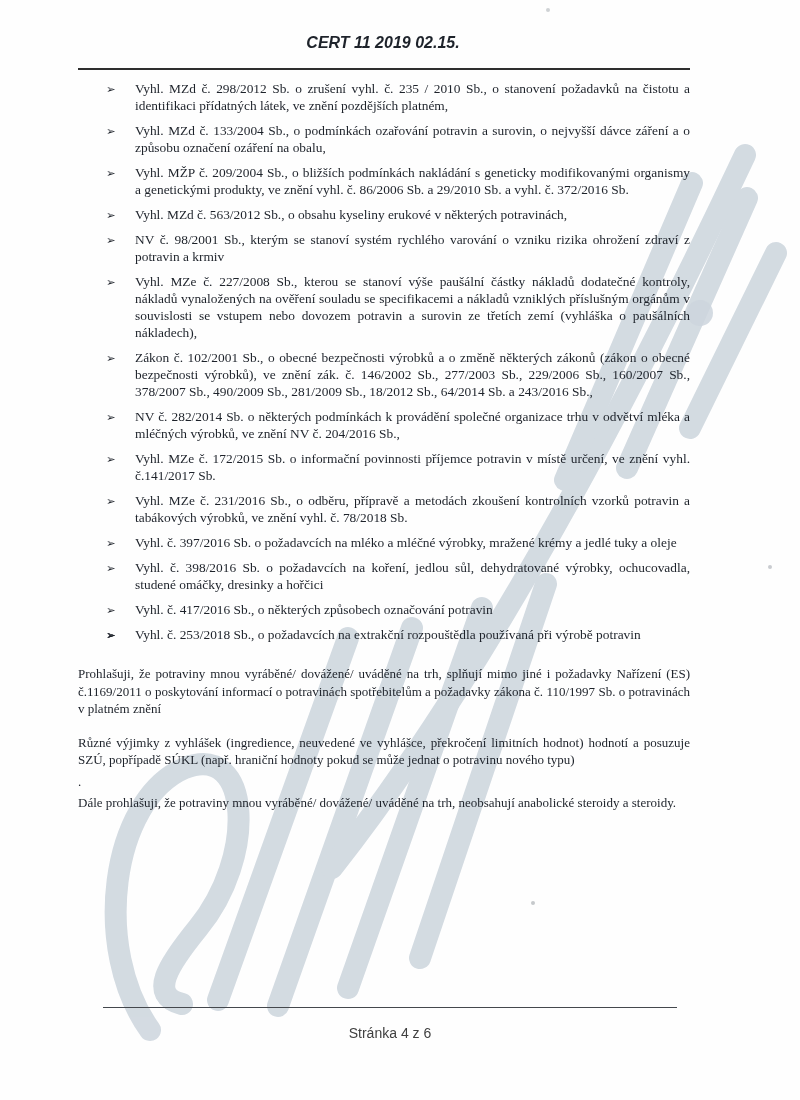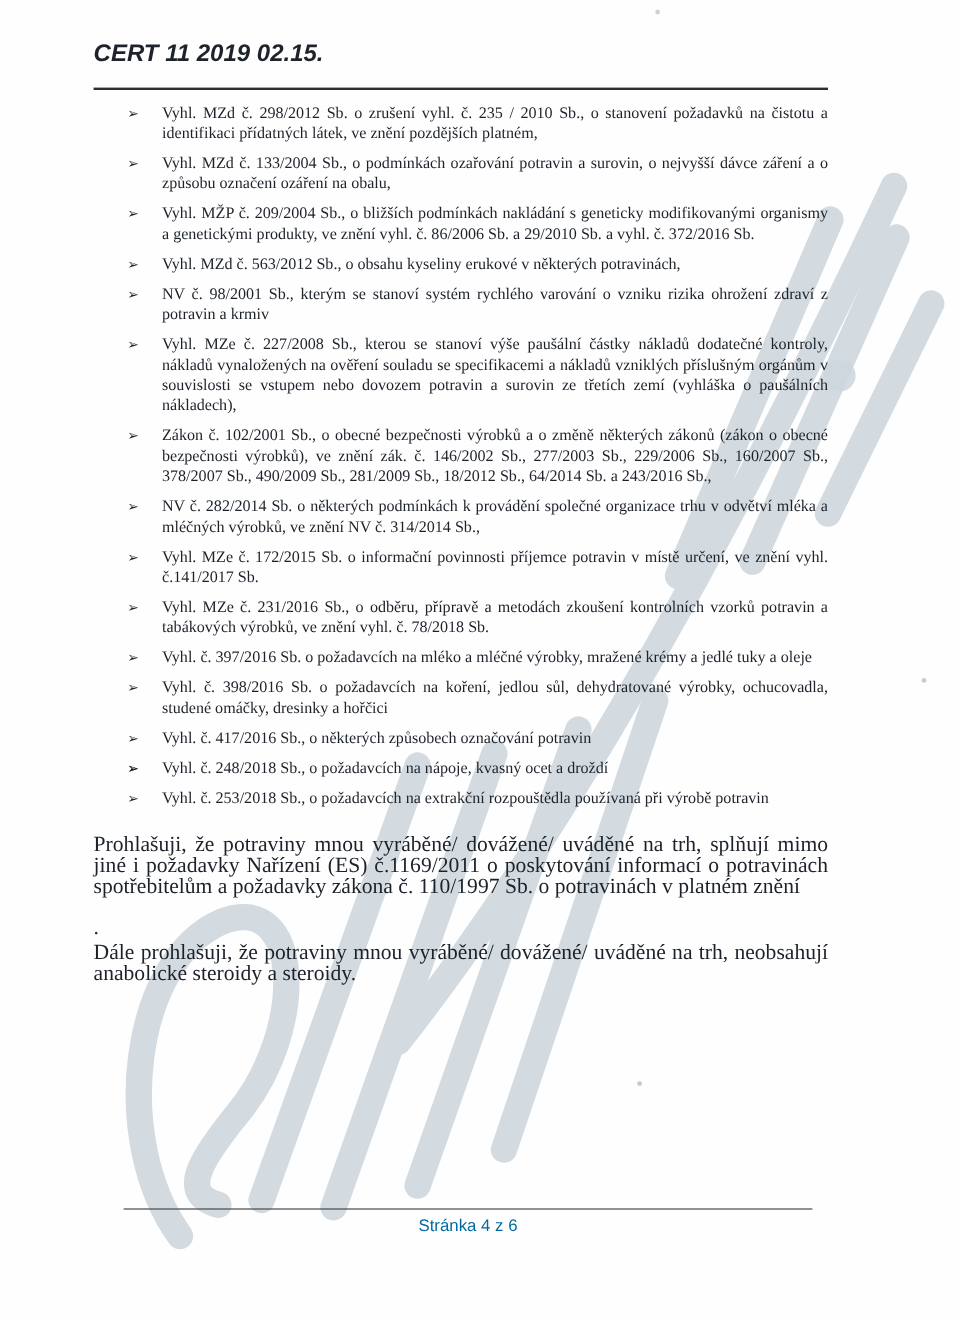--- a/index.html
+++ b/index.html
@@ -5,46 +5,46 @@
   html,body { margin:0; padding:0; background:#ffffff; }
   .page {
     position:relative; width:800px; height:1100px;
     background:#fefefe; overflow:hidden;
     font-family:"Liberation Serif", serif; color:#1d222a;
   }
   .watermark { position:absolute; left:0; top:0; z-index:0; pointer-events:none; }
   .content { position:absolute; left:78px; top:24px; width:612px; z-index:1; }
 
   .doc-header {
-    text-align:left; margin-top:10px; padding-right:2px;
+    text-align:center; margin-top:10px; padding-right:2px;
     font-family:"Liberation Sans", sans-serif;
-    font-style:italic; font-weight:bold; font-size:20px; color:#1e232b;
+    font-style:italic; font-weight:bold; font-size:16px; color:#1e232b;
   }
   .top-rule { border:none; border-top:2px solid #2e2e2e; margin:16px 0 10px 0; }
 
   .reg-list { list-style:none; margin:0; padding:0; font-size:13.4px; line-height:17px; }
   .reg-list li { position:relative; padding-left:57px; margin-bottom:8px; text-align:justify; }
   .reg-list .bullet {
     position:absolute; left:28px; top:0.5px;
     font-family:"DejaVu Sans", sans-serif; font-size:11.5px;
   }
 
   .b { font-weight:normal; }
   .r { font-weight:normal; }
 
-  .paras { margin-top:22px; font-size:18px; line-height:17.5px; }
+  .paras { margin-top:22px; font-size:13px; line-height:17.5px; }
   .paras p { margin:0 0 16px 0; text-align:justify; }
   .paras p.p-exceptions { margin-bottom:4px; }
   .paras p.p-stray-period { margin-bottom:4px; }
 
   .page-footer { position:absolute; left:103px; top:1007px; width:574px; z-index:1; }
   .footer-rule { border:none; border-top:1.5px solid #44484d; margin:0; }
   .footer-text {
-    text-align:center; margin-top:5px;
-    font-family:"Liberation Sans", sans-serif; font-size:14px; color:#0369a1;
+    text-align:center; margin-top:17px;
+    font-family:"Liberation Sans", sans-serif; font-size:14px; color:#404040;
   }
 </style>
 </head>
 <body>
 
 <div class="page">
 
   <svg class="watermark" width="800" height="1100" viewBox="0 0 800 1100">
     <g fill="none" stroke="#ccd5dd" stroke-width="22" stroke-linecap="round" opacity="0.85">
       <path d="M 150 1030 C 92 950, 110 800, 185 768 C 252 742, 256 858, 198 928 C 168 965, 148 995, 182 1004"></path>
@@ -70,33 +70,34 @@
     <hr class="top-rule">
 
     <ul class="reg-list">
         <li><span class="bullet">➢</span><span class="b">Vyhl. MZd č. 298/2012 Sb. o zrušení vyhl. č. 235 / 2010 Sb., o stanovení požadavků na čistotu a identifikaci přídatných látek,</span><span class="r"> ve znění pozdějších platném,</span></li>
         <li><span class="bullet">➢</span><span class="b">Vyhl. MZd č. 133/2004 Sb., o podmínkách ozařování potravin a surovin, o nejvyšší dávce záření a o způsobu označení ozáření na obalu,</span></li>
         <li><span class="bullet">➢</span><span class="b">Vyhl. MŽP č. 209/2004 Sb., o bližších podmínkách nakládání s geneticky modifikovanými organismy a genetickými produkty,</span><span class="r"> ve znění vyhl. č. 86/2006 Sb. a 29/2010 Sb. </span><span class="b">a vyhl. č. 372/2016 Sb.</span></li>
         <li><span class="bullet">➢</span><span class="b">Vyhl. MZd č. 563/2012 Sb., o obsahu kyseliny erukové v některých potravinách,</span></li>
         <li><span class="bullet">➢</span><span class="b">NV č. 98/2001 Sb., kterým se stanoví systém rychlého varování</span><span class="r"> o vzniku rizika ohrožení zdraví z potravin a krmiv</span></li>
         <li><span class="bullet">➢</span><span class="b">Vyhl. MZe č. 227/2008 Sb., kterou se stanoví výše paušální částky nákladů</span><span class="r"> dodatečné kontroly, nákladů vynaložených na ověření souladu se specifikacemi a nákladů vzniklých příslušným orgánům v souvislosti se vstupem nebo dovozem potravin a surovin ze třetích zemí (</span><span class="b">vyhláška o paušálních nákladech</span><span class="r">),</span></li>
         <li><span class="bullet">➢</span><span class="b">Zákon č. 102/2001 Sb., o obecné bezpečnosti výrobků a o změně některých zákonů (zákon o obecné bezpečnosti výrobků),</span><span class="r"> ve znění zák. č. 146/2002 Sb., 277/2003 Sb., 229/2006 Sb., 160/2007 Sb., 378/2007 Sb., 490/2009 Sb., 281/2009 Sb., 18/2012 Sb., 64/2014 Sb. a 243/2016 Sb.,</span></li>
-        <li><span class="bullet">➢</span><span class="b">NV č. 282/2014 Sb. o některých podmínkách k provádění společné organizace trhu v odvětví mléka a mléčných výrobků,</span><span class="r"> ve znění NV č. 314/2014 Sb.,</span></li>
+        <li><span class="bullet">➢</span><span class="b">NV č. 282/2014 Sb. o některých podmínkách k provádění společné organizace trhu v odvětví mléka a mléčných výrobků,</span><span class="r"> ve znění NV č. 204/2016 Sb.,</span></li>
         <li><span class="bullet">➢</span><span class="b">Vyhl. MZe č. 172/2015 Sb. o informační povinnosti příjemce potravin v místě určení,</span><span class="r"> ve znění </span><span class="b">vyhl. č.141/2017 Sb.</span></li>
         <li><span class="bullet">➢</span><span class="b">Vyhl. MZe č. 231/2016 Sb., o odběru, přípravě a metodách zkoušení kontrolních vzorků potravin a tabákových výrobků,</span><span class="r"> ve znění vyhl. č. 78/2018 Sb.</span></li>
         <li><span class="bullet">➢</span><span class="b">Vyhl. č. 397/2016 Sb. o požadavcích na mléko a mléčné výrobky, mražené krémy a jedlé tuky a oleje</span></li>
         <li><span class="bullet">➢</span><span class="b">Vyhl. č. 398/2016 Sb. o požadavcích na koření, jedlou sůl, dehydratované výrobky, ochucovadla, studené omáčky, dresinky a hořčici</span></li>
         <li><span class="bullet">➢</span><span class="b">Vyhl. č. 417/2016 Sb., o některých způsobech označování potravin</span></li>
         <li><span class="bullet">➢</span></li>
-        <li><span class="bullet">➢</span><span class="b">Vyhl. č. 248/2018 Sb., o požadavcích na nápoje, kvasný ocet a droždí</span></li>
+        <li><span class="bullet">➢</span></li>
         <li><span class="bullet">➢</span><span class="b">Vyhl. č. 253/2018 Sb., o požadavcích na extrakční rozpouštědla používaná při výrobě potravin</span></li>
       </ul>
 
     <div class="paras">
         <p class="p-declaration-1169"><span class="r">Prohlašuji, že </span><span class="b">potraviny mnou vyráběné/ dovážené/ uváděné na trh, splňují mimo jiné i požadavky Nařízení (ES) č.1169/2011 o poskytování informací o potravinách spotřebitelům a požadavky zákona č. 110/1997 Sb. o potravinách v platném znění</span></p>
+        <p class="p-exceptions"><span class="r">Různé výjimky z vyhlášek (ingredience, neuvedené ve vyhlášce, překročení limitních hodnot) hodnotí a posuzuje SZÚ, popřípadě SÚKL (např. hraniční hodnoty pokud se může jednat o potravinu nového typu)</span></p>
         <p class="p-stray-period"><span class="r">.</span></p>
         <p class="p-declaration-steroids"><span class="b">Dále prohlašuji, že potraviny mnou vyráběné/ dovážené/ uváděné na trh, neobsahují anabolické steroidy a steroidy.</span></p>
       </div>
 
   </div>
 
   <div class="page-footer">
     <hr class="footer-rule">
     <div class="footer-text"><span class="r">Stránka </span><span class="b">4</span><span class="r"> z </span><span class="b">6</span></div>
   </div>

